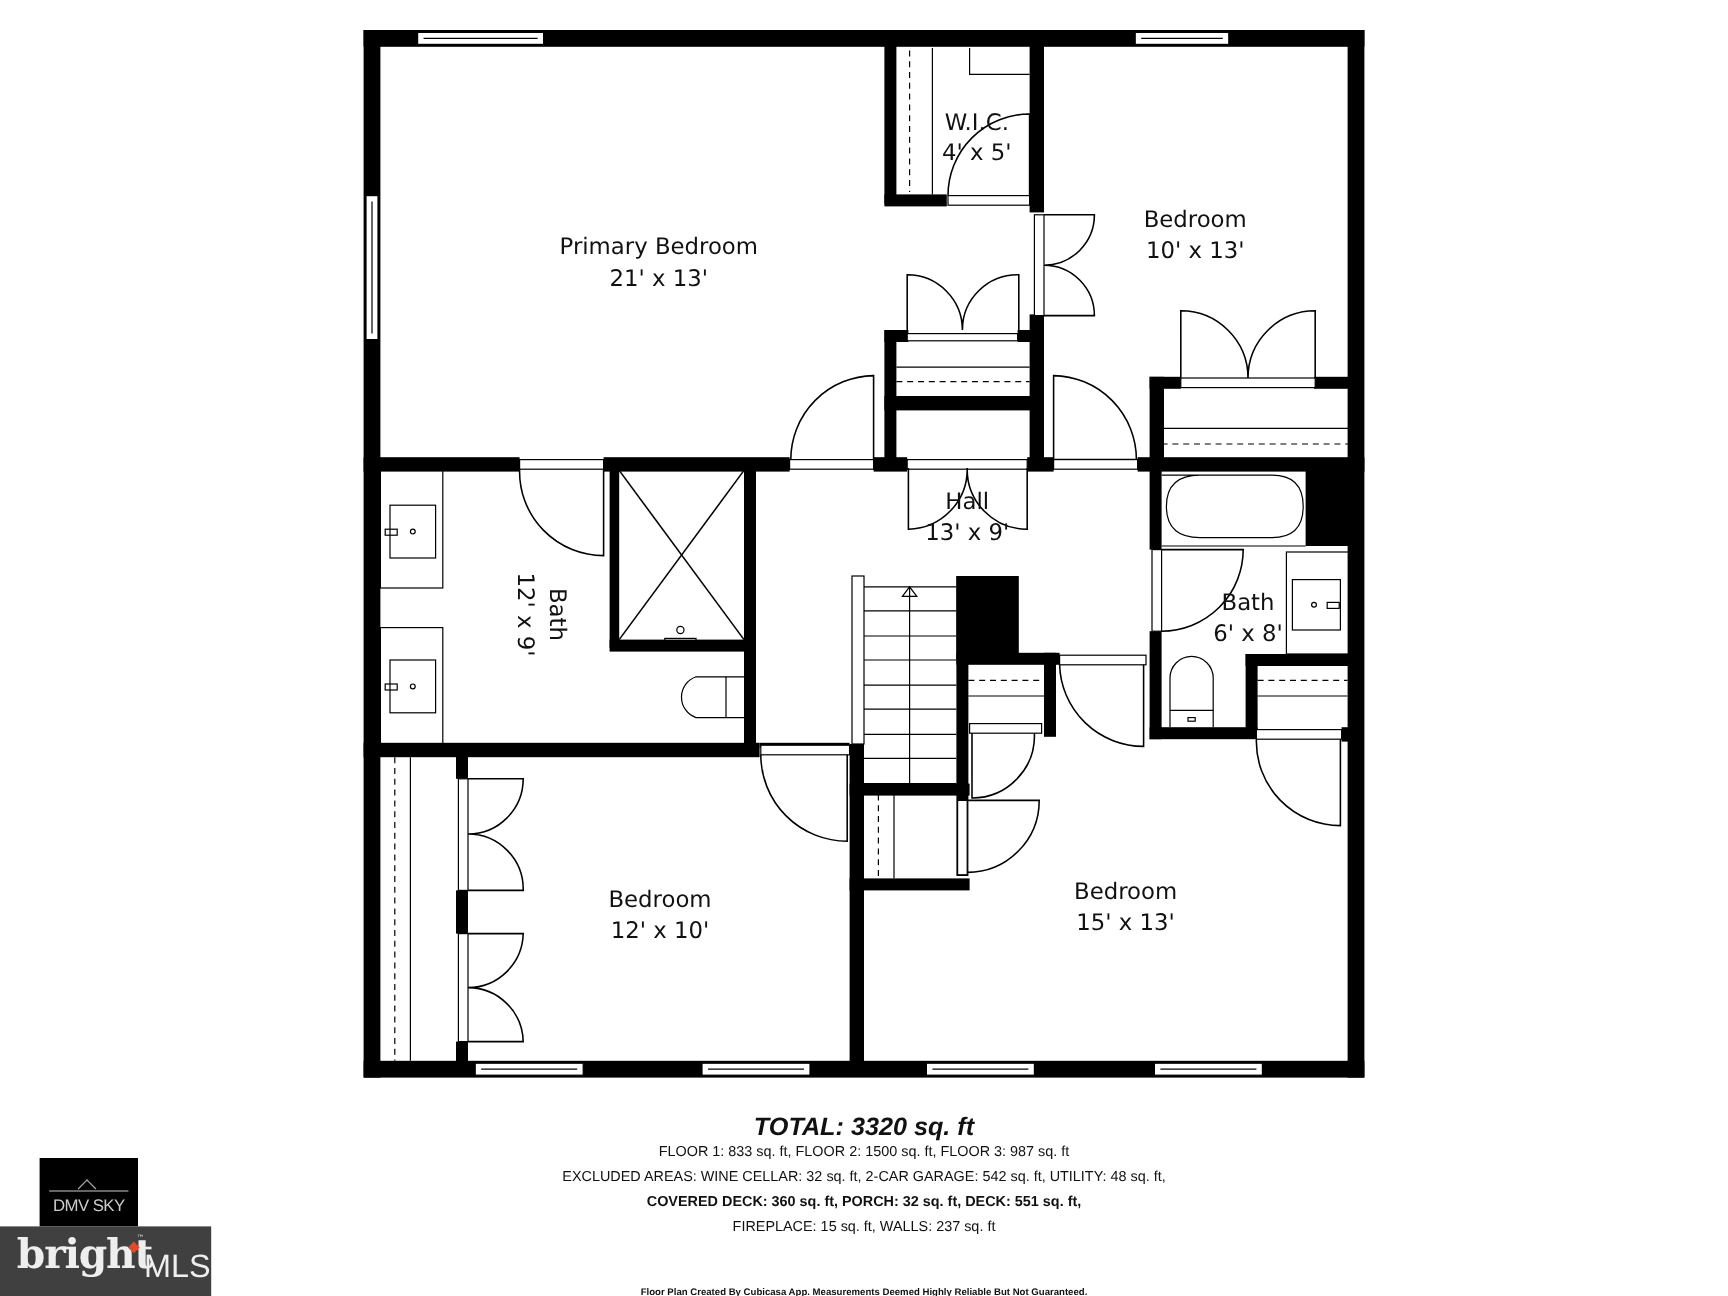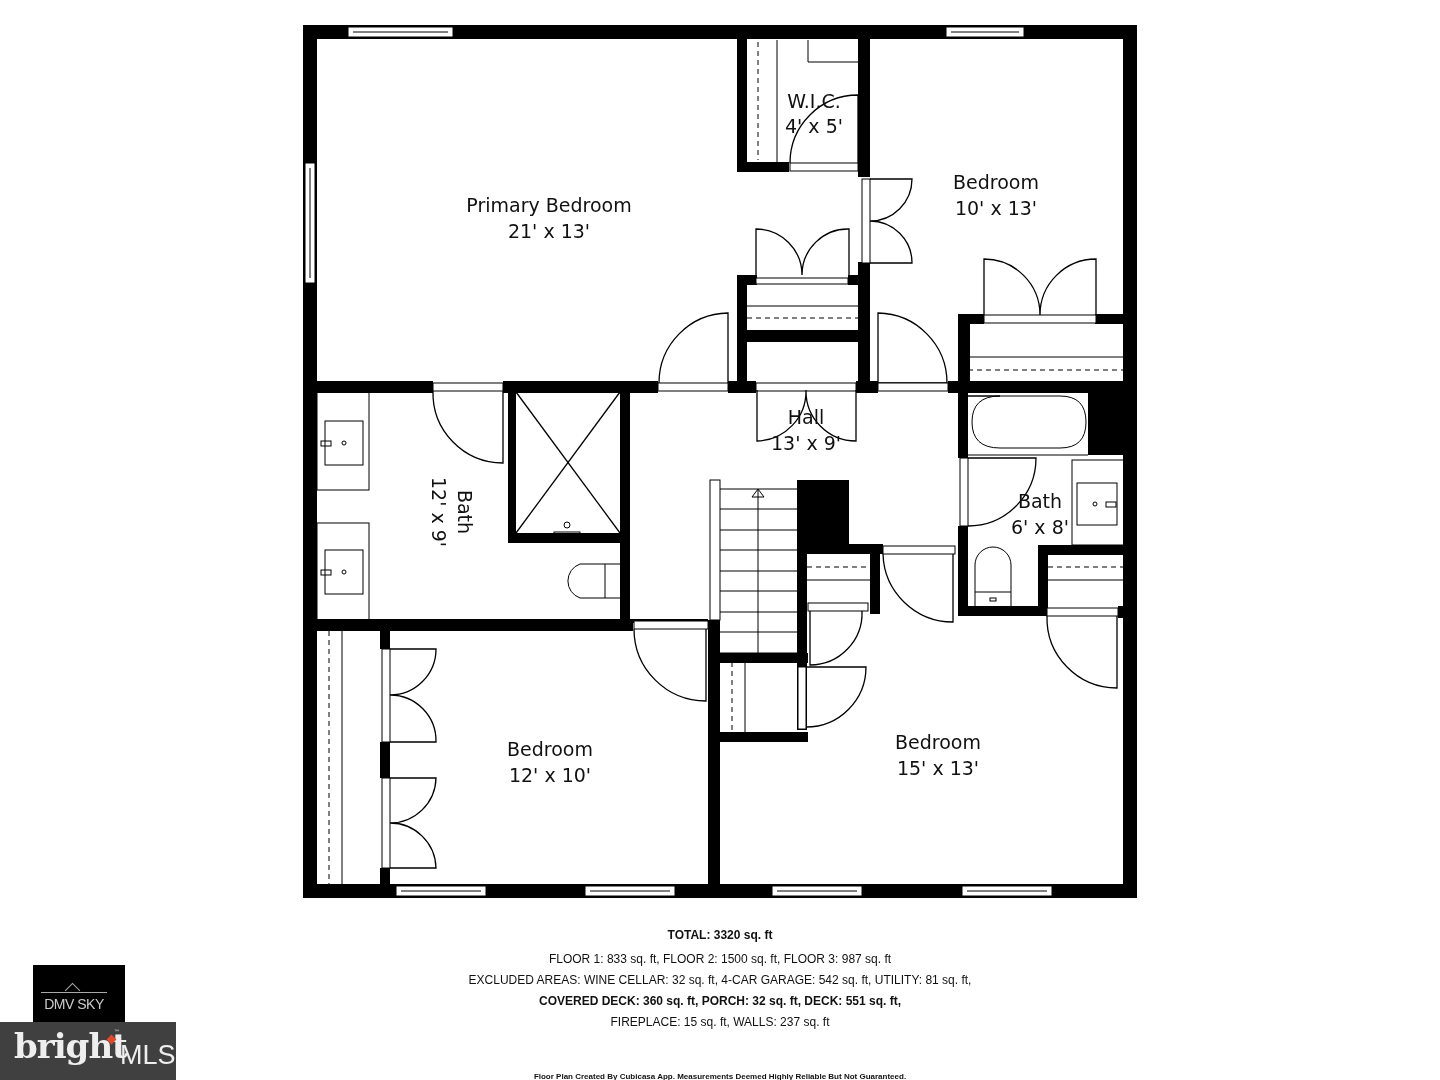--- a/index.html
+++ b/index.html
@@ -5,25 +5,25 @@
   html, body { margin:0; padding:0; background:#ffffff; }
   body { width:1440px; height:1080px; position:relative; overflow:hidden; font-family:"DejaVu Sans", sans-serif; }
   #plan { position:absolute; left:0; top:0; width:1440px; height:1080px; }
   .wall { fill:#000; }
   .ln { stroke:#000; stroke-width:1.3; fill:none; }
   .thin { stroke:#000; stroke-width:1; fill:none; }
   .dash { stroke:#000; stroke-width:1; stroke-dasharray:5 4; fill:none; }
   .win { fill:#fff; stroke:#000; stroke-width:1; }
   .room-label { font-family:"DejaVu Sans", sans-serif; font-size:19px; fill:#111; text-anchor:middle; }
   .summary { position:absolute; left:0; width:1440px; text-align:center; font-family:"Liberation Sans", sans-serif; color:#111; }
-  .sum-total { top:928px; font-size:12px; font-weight:bold; }
+  .sum-total { top:928px; font-size:21px; font-weight:bold;font-style:italic; }
   .sum-line { font-size:12px; line-height:21px; }
   .sum-l1 { top:949px; } .sum-l2 { top:970px; } .sum-l3 { top:991px;font-weight:bold; } .sum-l4 { top:1012px; }
   .credit { top:1072px; font-size:8px;font-weight:bold; }
-  .logo-dmv { position:absolute; left:33px; top:965px; width:92px; height:57px; background:#000; }
+  .logo-dmv { position:absolute; left:33px; top:965px; width:82px; height:57px; background:#000; }
   .logo-dmv .roof { position:absolute; left:8px; top:27px; width:66px; height:1px; background:#aaa; }
   .logo-dmv .peak { position:absolute; left:34px; top:20px; width:10px; height:10px; border-left:1px solid #aaa; border-top:1px solid #aaa; transform:rotate(45deg); }
   .logo-dmv .txt { position:absolute; left:0; top:31px; width:82px; text-align:center; color:#ccc; font-family:"Liberation Sans", sans-serif; font-size:14px; letter-spacing:-0.5px; }
   .logo-bright { position:absolute; left:0; top:1022px; width:176px; height:58px; background:#404040; }
   .logo-bright .b { position:absolute; left:14px; top:4px; color:#eee; font-family:"DejaVu Serif", serif; font-size:34px; font-weight:bold; letter-spacing:-1px; }
   .logo-bright .spark { position:absolute; left:108px; top:14px; width:7px; height:7px; background:#e0492c; transform:rotate(45deg); }
   .logo-bright .mls { position:absolute; left:120px; top:18px; color:#eee; font-family:"Liberation Sans", sans-serif; font-size:27px; }
   .logo-bright .tm { position:absolute; left:114px; top:6px; color:#eee; font-size:6px; }
 </style>
 </head>
@@ -228,21 +228,21 @@
     <text class="room-label" x="1040" y="534">6' x 8'</text>
     <text class="room-label" x="550" y="756">Bedroom</text>
     <text class="room-label" x="550" y="782">12' x 10'</text>
     <text class="room-label" x="938" y="749">Bedroom</text>
     <text class="room-label" x="938" y="775">15' x 13'</text>
   </g>
 </svg>
 
 <div class="summary sum-total">TOTAL: 3320 sq. ft</div>
 <div class="summary sum-line sum-l1">FLOOR 1: 833 sq. ft, FLOOR 2: 1500 sq. ft, FLOOR 3: 987 sq. ft</div>
-<div class="summary sum-line sum-l2">EXCLUDED AREAS: WINE CELLAR: 32 sq. ft, 4-CAR GARAGE: 542 sq. ft, UTILITY: 81 sq. ft,</div>
+<div class="summary sum-line sum-l2">EXCLUDED AREAS: WINE CELLAR: 32 sq. ft, 2-CAR GARAGE: 542 sq. ft, UTILITY: 48 sq. ft,</div>
 <div class="summary sum-line sum-l3">COVERED DECK: 360 sq. ft, PORCH: 32 sq. ft, DECK: 551 sq. ft,</div>
 <div class="summary sum-line sum-l4">FIREPLACE: 15 sq. ft, WALLS: 237 sq. ft</div>
 <div class="summary credit">Floor Plan Created By Cubicasa App. Measurements Deemed Highly Reliable But Not Guaranteed.</div>
 
 <div class="logo-dmv">
   <div class="roof"></div>
   <div class="peak"></div>
   <div class="txt">DMV SKY</div>
 </div>
 <div class="logo-bright">

